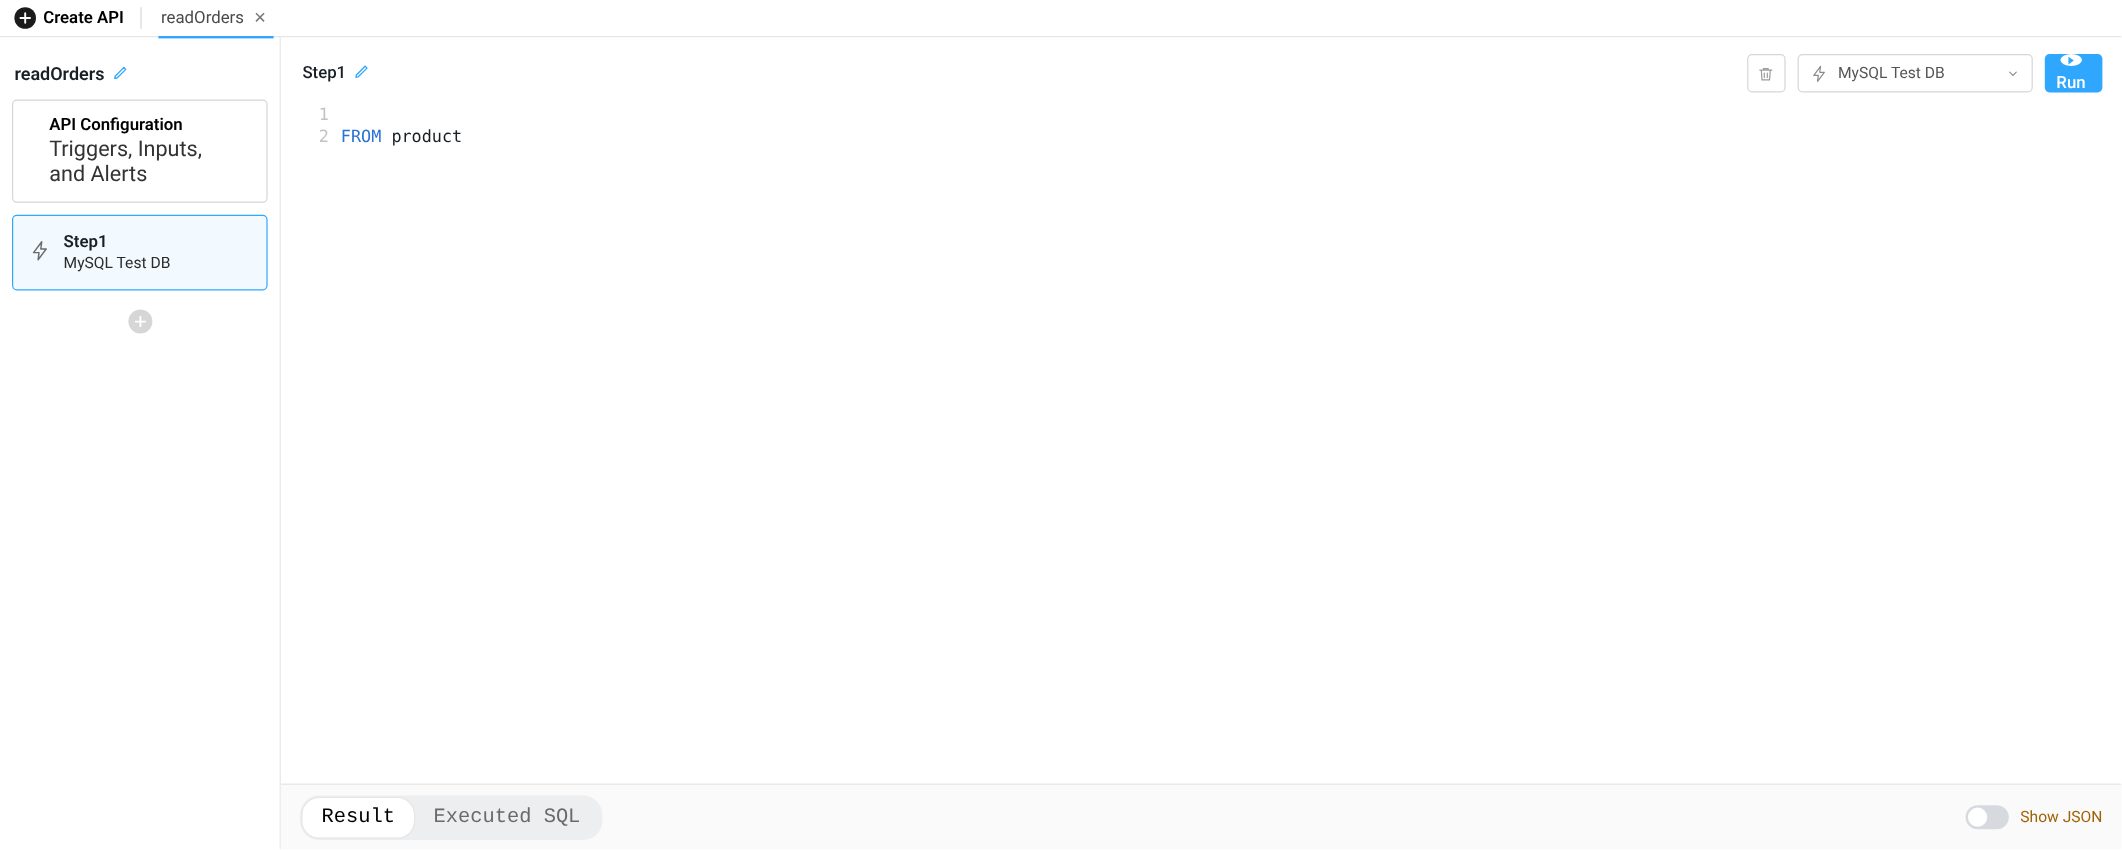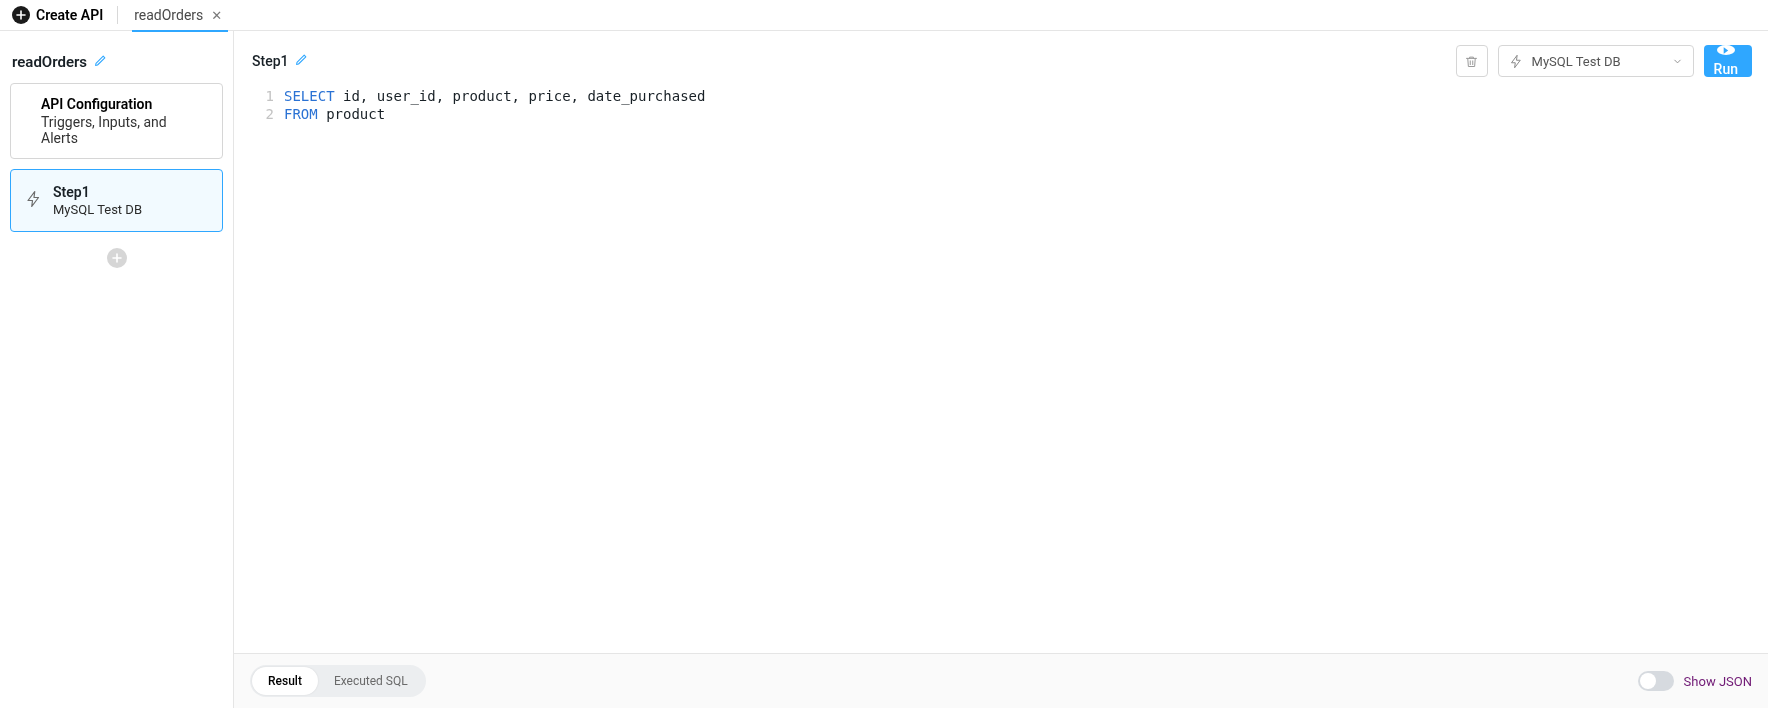--- a/index.html
+++ b/index.html
@@ -83,21 +83,21 @@
     .api-name-row span:first-child { font-weight: 600; font-size: 15px; }
     .pencil-icon { color: #2fa7ff; cursor: pointer; }
     .card {
       border: 1px solid #d6d6d6;
       border-radius: 4px;
       padding: 12px 30px;
       cursor: pointer;
       background: #fff;
     }
     .card-title { font-weight: 600; font-size: 14px; color: #000; }
-    .card-sub { font-size: 14px; color: #333; margin-top: 2px; }
+    .card-sub { font-size: 18px; color: #333; margin-top: 2px; }
     .step-card {
       border: 1px solid #2fa7ff;
       border-radius: 4px;
       padding: 14px 14px;
       display: flex;
       align-items: center;
       gap: 10px;
       background: #f2faff;
       cursor: pointer;
     }
@@ -198,34 +198,35 @@
       padding: 0 16px;
     }
     .tab-pills {
       display: flex;
       background: #eceef0;
       border-radius: 16px;
       padding: 2px;
     }
     .pill {
       padding: 7px 16px;
-      font-size: 12px;
+      font-size: 17px;
       border-radius: 14px;
       cursor: pointer;
       color: #6a6a6a;
+      font-family: Liberation Mono, monospace;
     }
     .pill.active {
       background: #fff;
       color: #000;
       font-weight: 500;
       box-shadow: 0 0 2px rgba(0,0,0,0.1);
     }
     .footer-right {
       display: flex; align-items: center; gap: 10px;
-      font-size: 13px; color: #701a75;
+      font-size: 13px; color: #a16207;
     }
     .toggle {
       width: 36px; height: 20px;
       border-radius: 10px;
       background: #d6dadf;
       position: relative;
       cursor: pointer;
     }
     .toggle::after {
       content: "";
@@ -325,21 +326,20 @@
               </svg>
           </span>
           <span>Run</span>
         </div>
       </div>
     </div>
 
     <div class="editor" id="editor">
         <div class="eline">
           <div class="gutter">1</div>
-          <div class="code"><span class="kw">SELECT</span><span> id, user_id, product, price, date_purchased</span></div>
         </div>
         <div class="eline">
           <div class="gutter">2</div>
           <div class="code"><span class="kw">FROM</span><span> product</span></div>
         </div>
       </div>
 
     <div class="footer">
       <div class="tab-pills">
         <div class="pill active">Result</div>

